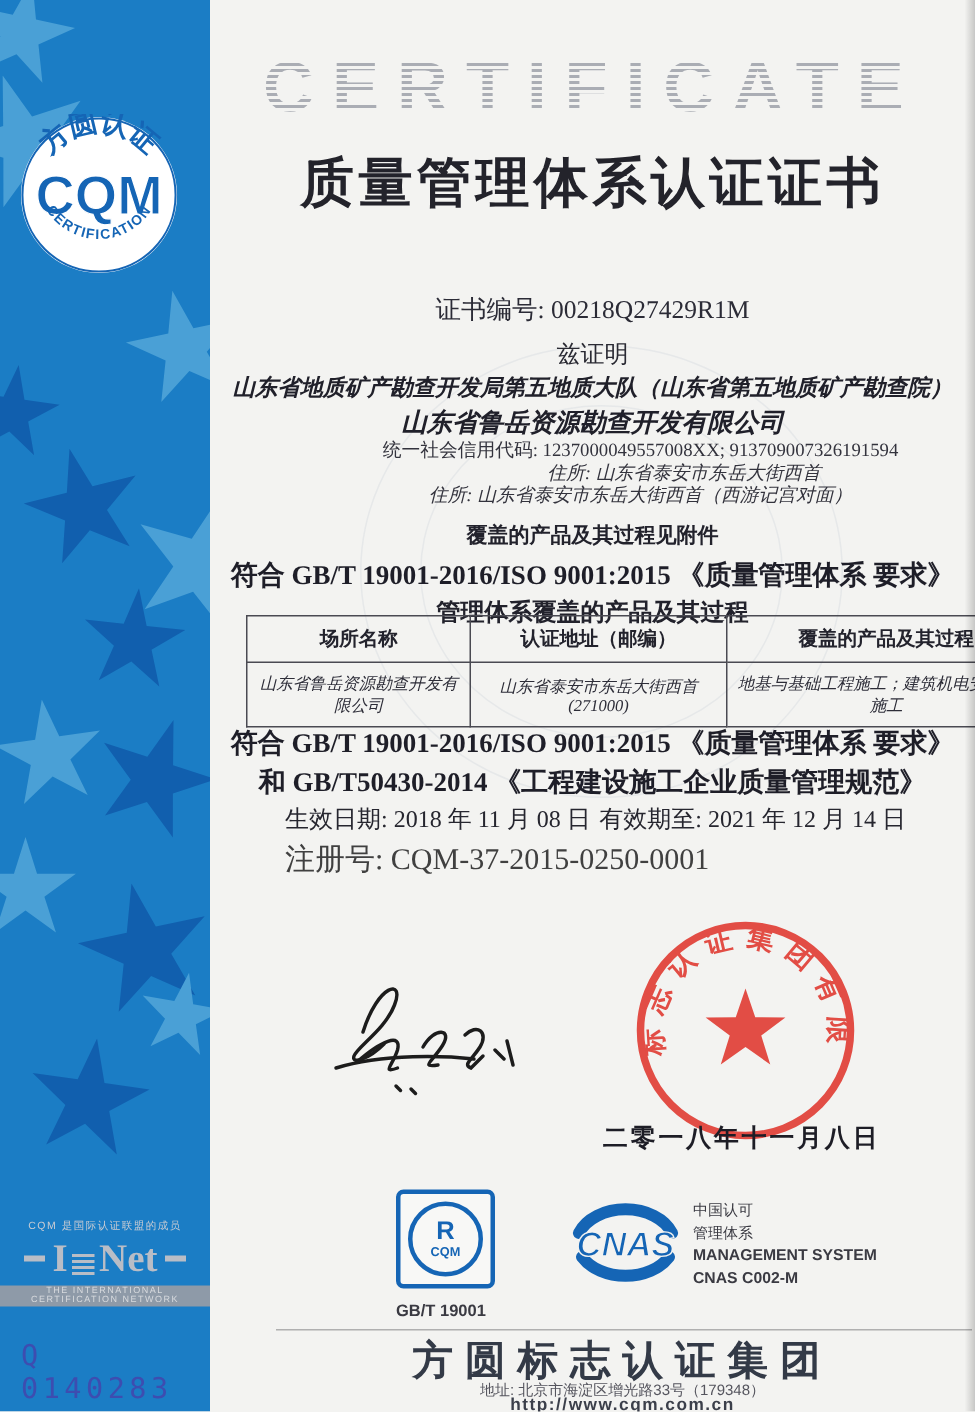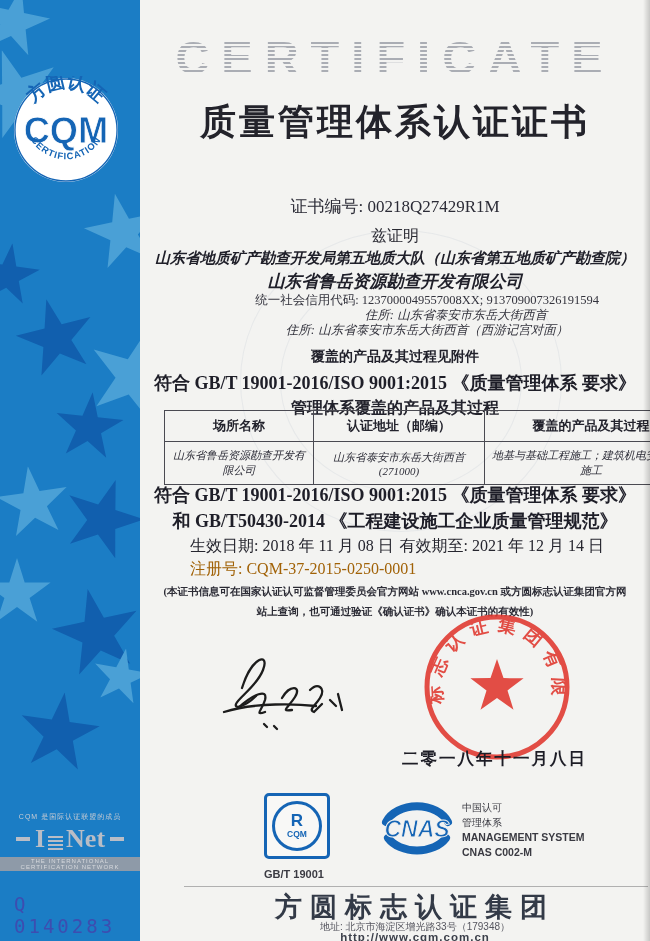--- a/index.html
+++ b/index.html
@@ -60,21 +60,21 @@
   table.coverage-tbl{position:absolute;left:24px;top:410px;width:534px;border-collapse:collapse;}
   table.coverage-tbl th,table.coverage-tbl td{border:1.2px solid #4a4a52;text-align:center;vertical-align:middle;}
   table.coverage-tbl th{font-size:13px;font-weight:bold;color:#23232d;height:28px;}
   table.coverage-tbl td{font-size:11px;font-style:italic;color:#2d2d38;height:38px;padding:2px 6px;}
   .c1{width:28%;}.c2{width:32%;}.c3{width:40%;}
   .std2{top:483px;}
   .std3{top:509px;}
   .dates{position:absolute;left:0;top:536px;width:510px;display:flex;
     padding:0 46px 0 50px;box-sizing:border-box;justify-content:space-between;
     font-size:16px;color:#26262f;}
-  .regno{position:absolute;left:50px;top:559px;font-size:16px;color:#a16207;}
+  .regno{position:absolute;left:50px;top:559px;font-size:20px;color:#404040;}
   .footnote{position:absolute;left:22px;top:582px;width:466px;text-align:center;
     font-size:10.5px;font-weight:bold;line-height:1.95;color:#2b2b35;}
   .signature{position:absolute;left:72px;top:642px;}
   .stamp{position:absolute;left:282px;top:612px;opacity:0.88;}
   .issue-date{position:absolute;left:262px;top:748px;font-size:16.5px;font-weight:bold;
     letter-spacing:2px;color:#1d1d26;}
   
   .mark-cqm{position:absolute;left:124px;top:793px;width:66px;text-align:center;}
   .mark-cqm-box{width:60px;height:60px;border:3px solid #1565b5;border-radius:5px;
     display:flex;align-items:center;justify-content:center;margin:0 auto;background:rgba(255,255,255,0.4);}
@@ -189,21 +189,20 @@
     </table>
 
   <div class="std std2">符合 GB/T 19001-2016/ISO 9001:2015 《质量管理体系 要求》</div>
   <div class="std std3">和 GB/T50430-2014 《工程建设施工企业质量管理规范》</div>
 
   <div class="dates">
     <span>生效日期: 2018 年 11 月 08 日</span>
     <span>有效期至: 2021 年 12 月 14 日</span>
   </div>
   <div class="regno">注册号: CQM-37-2015-0250-0001</div>
-  <div class="footnote">(本证书信息可在国家认证认可监督管理委员会官方网站 www.cnca.gov.cn 或方圆标志认证集团官方网站上查询，也可通过验证《确认证书》确认本证书的有效性)</div>
 
   <svg class="signature" width="160" height="100" viewBox="0 0 160 100">
     <g fill="none" stroke="#1c1c1c" stroke-width="2.3" stroke-linecap="round">
       <path d="M30,46 C40,14 58,10 51,28 C45,44 26,56 24,62 C22,68 34,64 44,54"></path>
       <path d="M26,66 C42,52 56,46 53,58 C50,68 42,74 53,70"></path>
       <path d="M12,70 C44,60 86,62 104,64"></path>
       <path d="M70,56 C78,42 90,44 83,55 C76,66 68,70 80,68"></path>
       <path d="M98,48 C106,40 114,46 108,56 C103,64 96,68 102,70 L110,62"></path>
       <path d="M118,58 l6,6 M126,52 l4,16"></path>
       <path d="M52,82 l3,3 M62,84 l3,3"></path>

